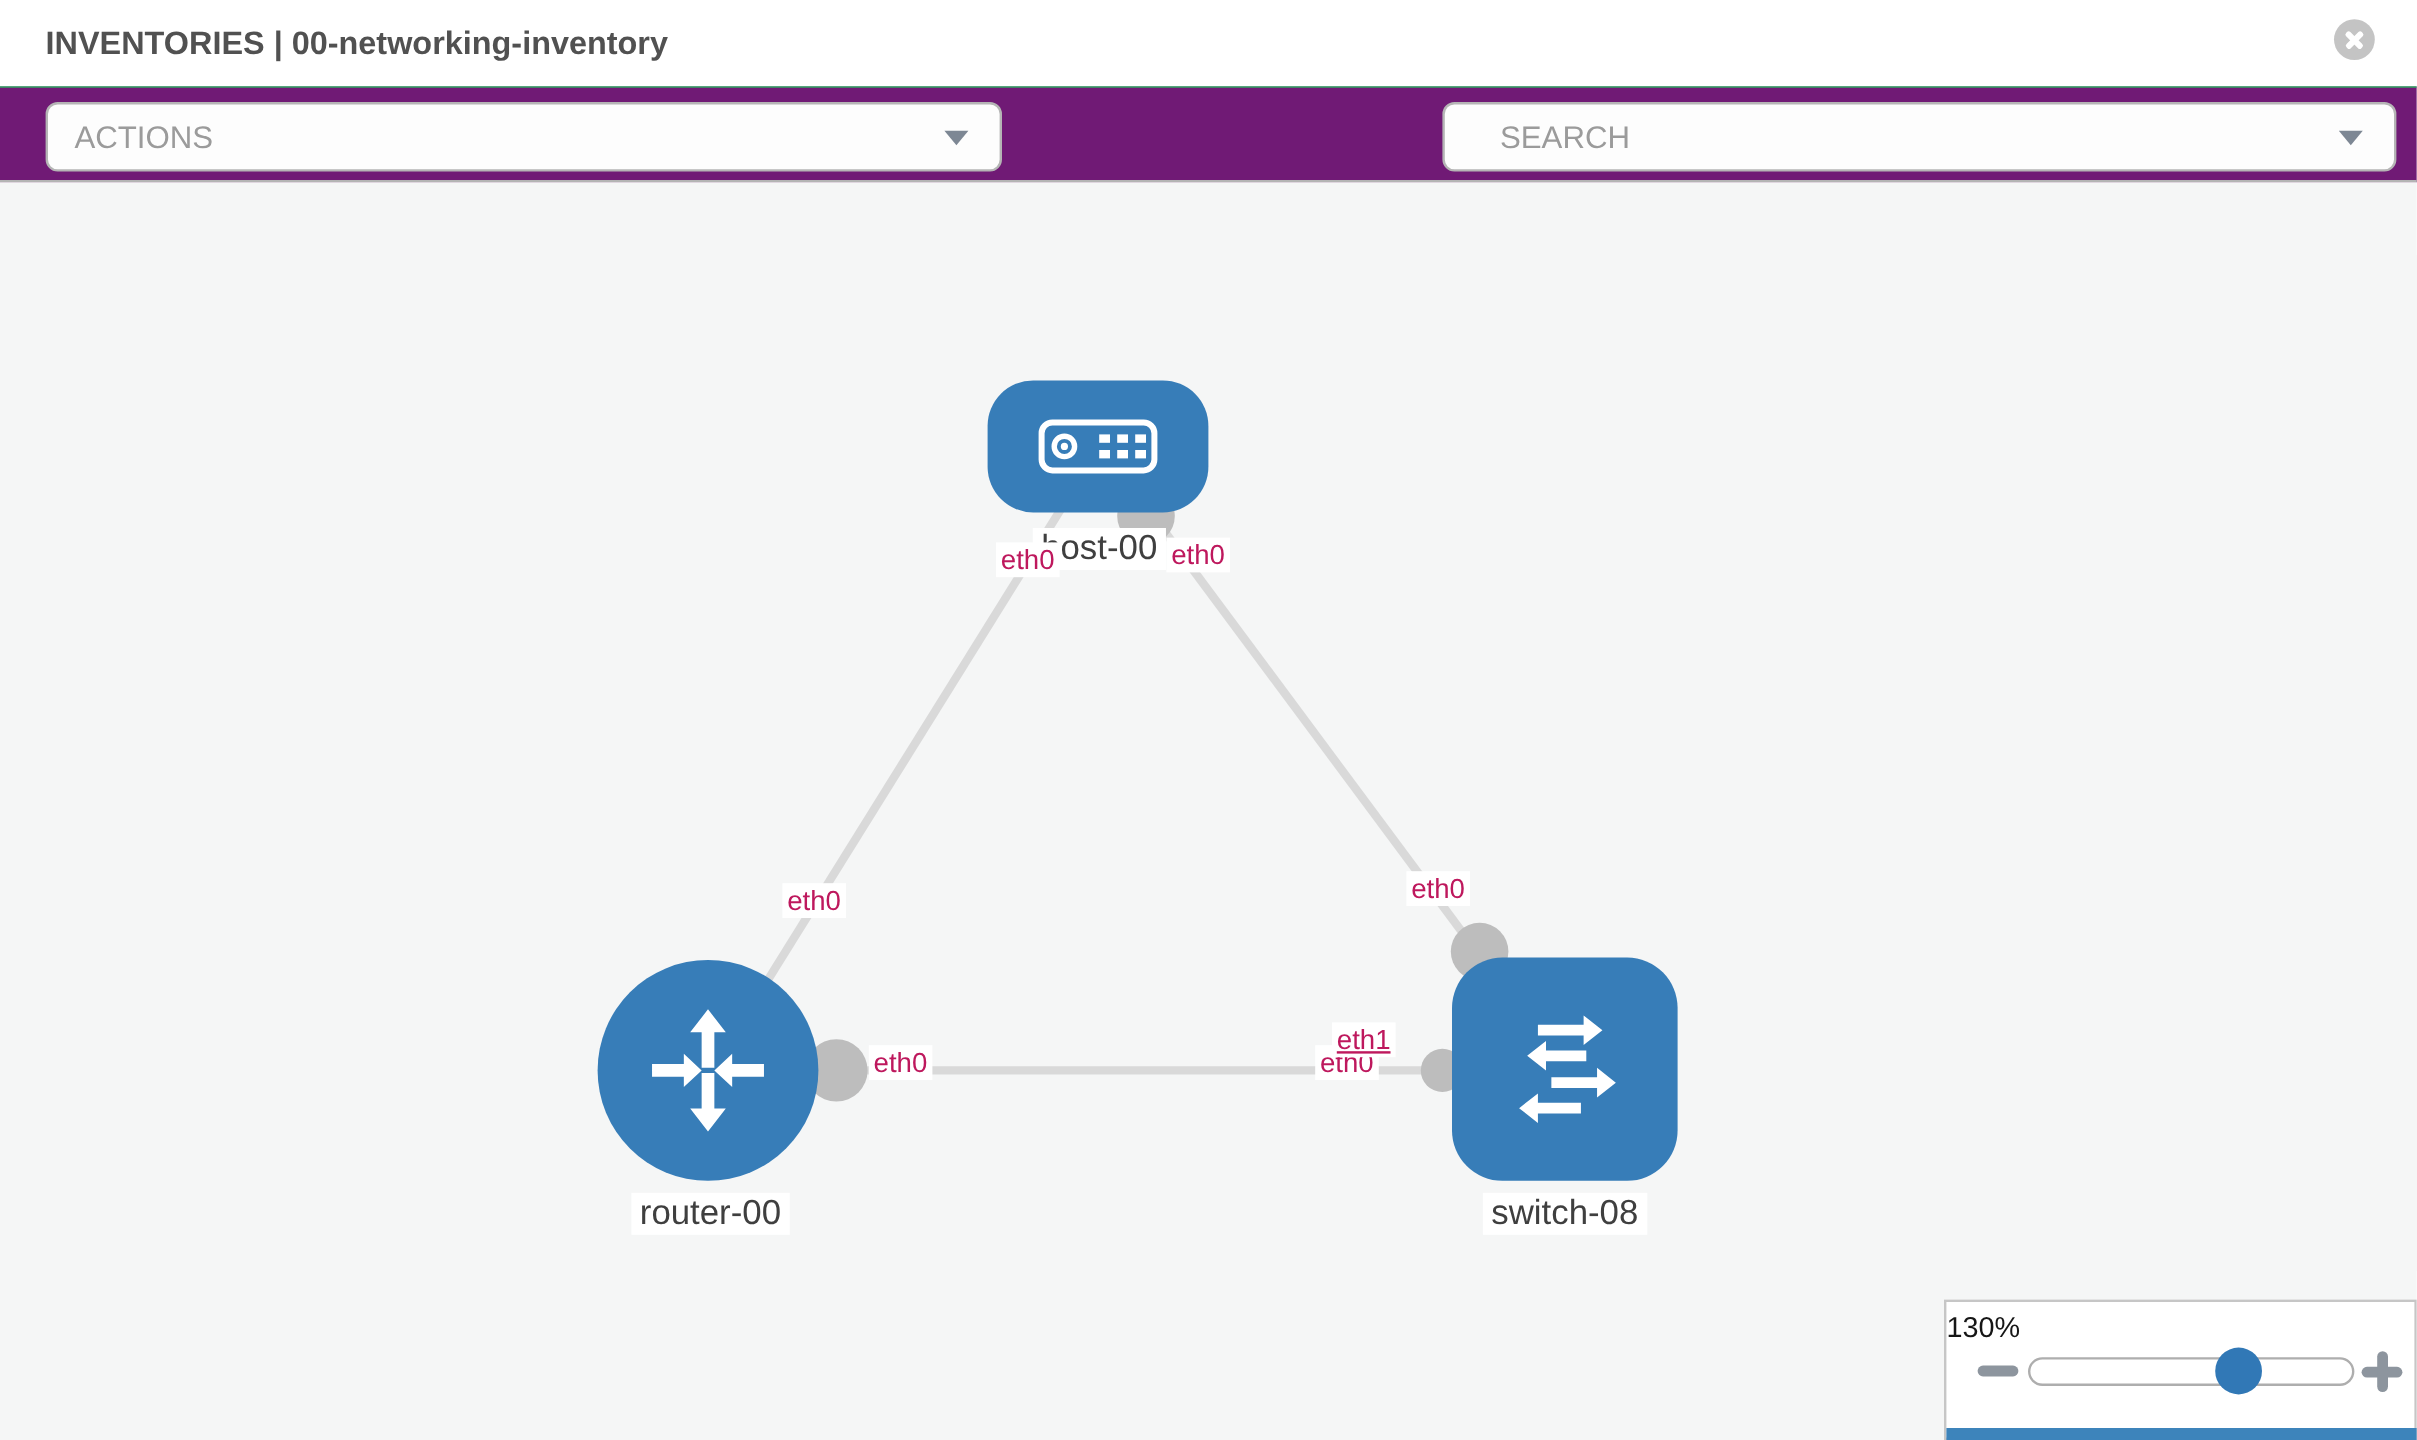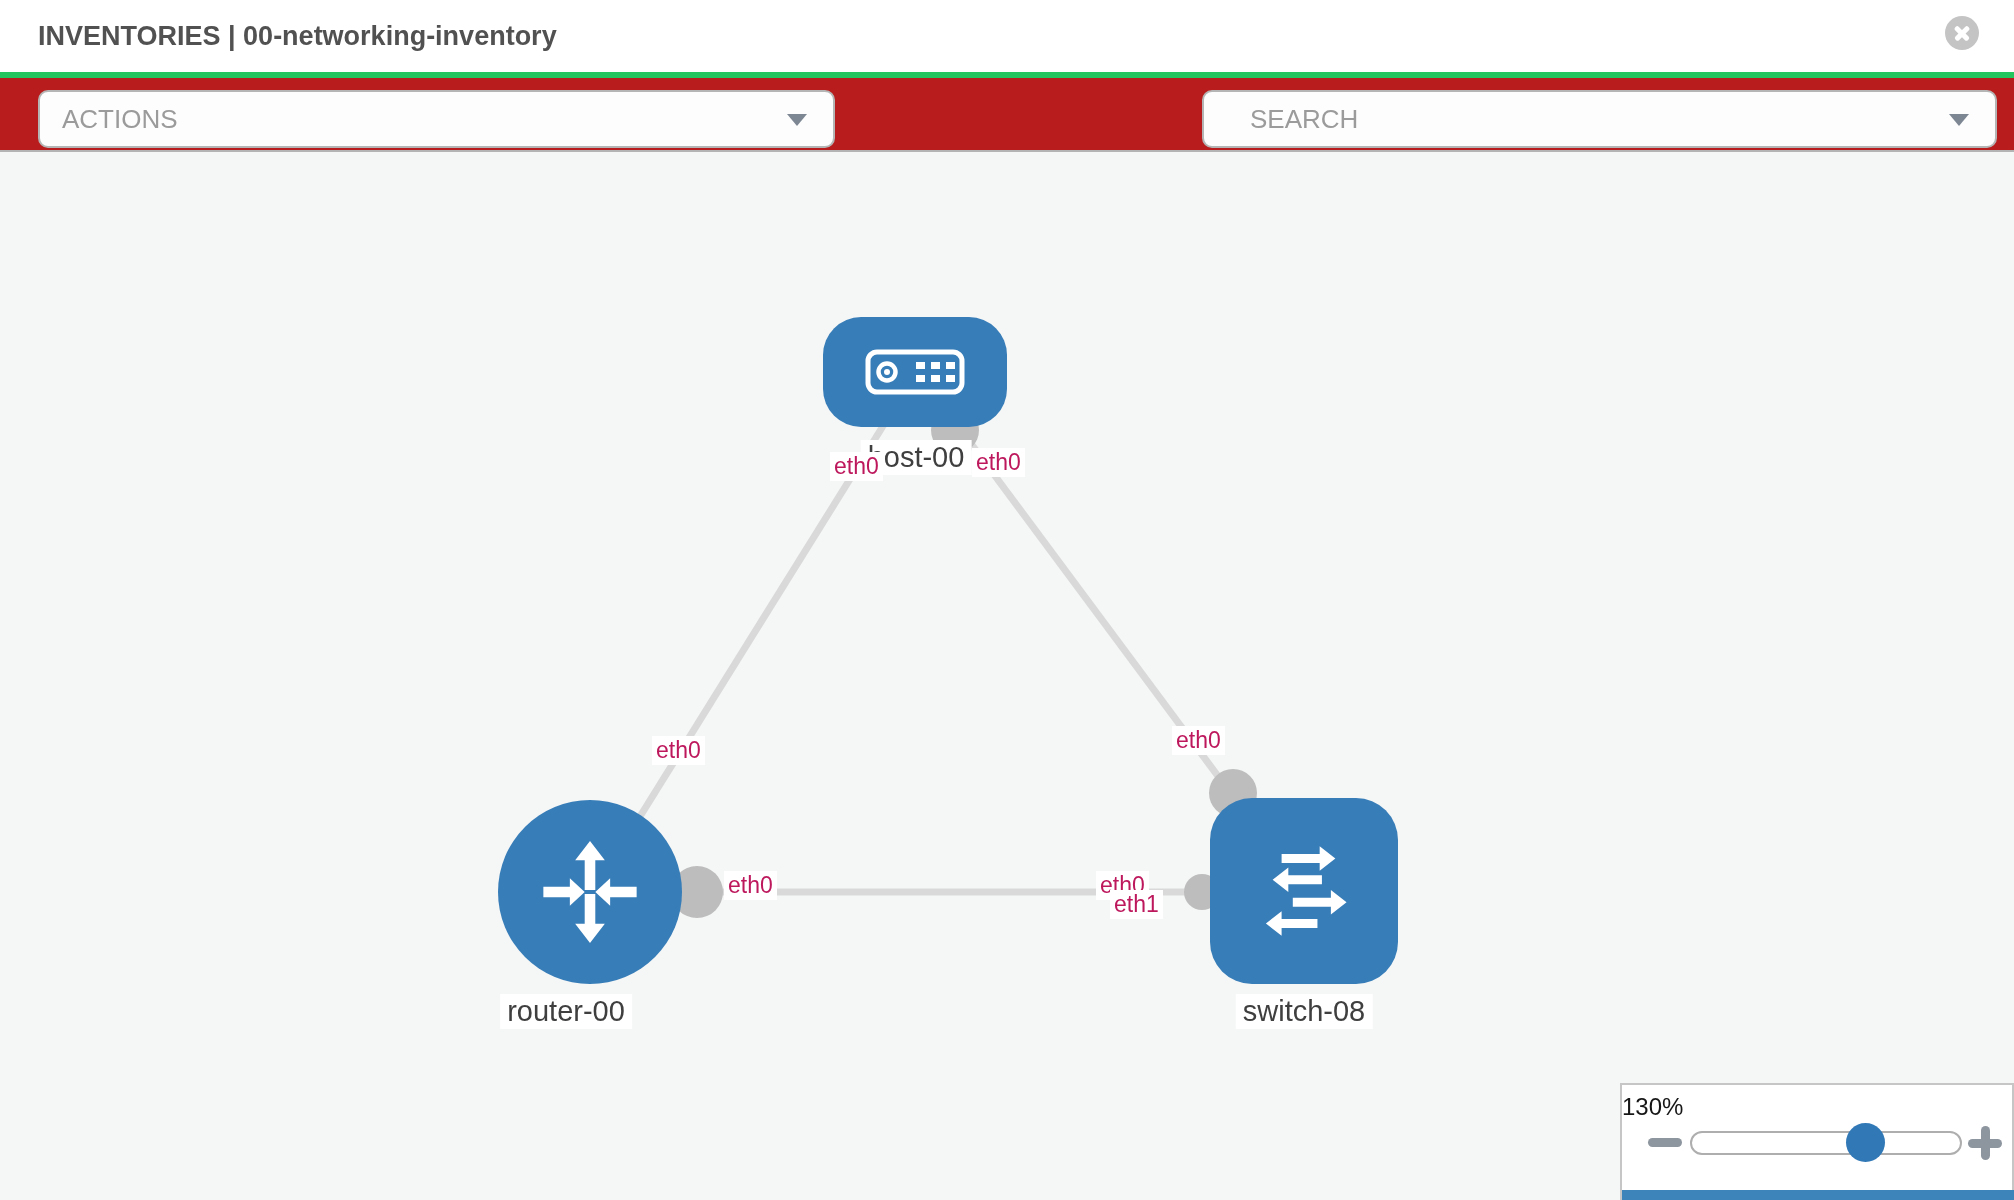--- a/index.html
+++ b/index.html
@@ -11,22 +11,22 @@
   .page-title { position:absolute; left:38px; top:0; height:72px; line-height:72px;
     font-size:27px; font-weight:bold; color:#515151; }
   .close-btn { position:absolute; left:1945px; top:16px; width:34px; height:34px;
     border-radius:50%; background:#c4c4c4; cursor:pointer; }
   .close-btn::before, .close-btn::after { content:""; position:absolute; left:8px; top:15px;
     width:18px; height:4.5px; background:#fff; border-radius:2px; }
   .close-btn::before { transform:rotate(45deg); }
   .close-btn::after  { transform:rotate(-45deg); }
 
   
-  .toolbar { position:absolute; left:0; top:72px; width:2014px; height:80px; background:#b91c1c;
-    border-top:6px solid #22c55e; border-bottom:2px solid #b4b4b4; }
+  .toolbar { position:absolute; left:0; top:72px; width:2014px; height:80px; background:#701a75;
+    border-top:1px solid #22c55e; border-bottom:2px solid #b4b4b4; }
   .select-box { position:absolute; top:12px; height:58px; background:#fdfdfd;
     border:2px solid #b5b5b5; border-radius:10px; cursor:pointer; }
   .select-box .ph { position:absolute; top:0; height:54px; line-height:54px; font-size:26px; color:#9b9b9b; }
   .caret { position:absolute; right:26px; top:22px; width:0; height:0;
     border-left:10px solid transparent; border-right:10px solid transparent;
     border-top:12px solid #7d8794; }
   .actions-box { left:38px;  width:797px; }
   .actions-box .ph { left:22px; }
   .search-box  { left:1183px; width:795px;margin-left:19px; }
   .search-box .ph { left:46px; }
@@ -133,30 +133,30 @@
     <div class="node node-switch">
       <svg width="112" height="112" viewBox="0 0 100 100">
         <polygon fill="#fff" points="78,21 64,10 64,17 30,17 30,25 64,25 64,32"></polygon>
         <polygon fill="#fff" points="22,40 36,29 36,36 66,36 66,44 36,44 36,51"></polygon>
         <polygon fill="#fff" points="88,60 74,49 74,56 40,56 40,64 74,64 74,71"></polygon>
         <polygon fill="#fff" points="16,79 30,68 30,75 62,75 62,83 30,83 30,90"></polygon>
       </svg>
     </div>
 
     <div class="node-label" style="left:916px; top:288px;">host-00</div>
-    <div class="node-label" style="left:566px; top:842px;text-align:center;">router-00</div>
+    <div class="node-label" style="left:592px; top:842px;text-align:center;">router-00</div>
     <div class="node-label" style="left:1304px; top:842px;">switch-08</div>
 
     <div class="eth-label" style="left:830px; top:300px;">eth0</div>
     <div class="eth-label" style="left:972px; top:296px;">eth0</div>
     <div class="eth-label" style="left:652px; top:584px;">eth0</div>
     <div class="eth-label" style="left:1172px; top:574px;">eth0</div>
     <div class="eth-label" style="left:724px; top:719px;">eth0</div>
     <div class="eth-label" style="left:1096px; top:719px;">eth0</div>
-    <div class="eth-label" style="left:1110px; top:738px;">eth1</div>
+    <div class="eth-label" style="left:1110px; top:700px;text-decoration:underline;">eth1</div>
 
     <div class="zoom-panel">
       <div class="zoom-level">130%</div>
       <div class="minus-icon"></div>
       <div class="zoom-track"></div>
       <div class="zoom-thumb"></div>
       <div class="plus-icon"></div>
     </div>
     <div class="bottom-bar"></div>
 

